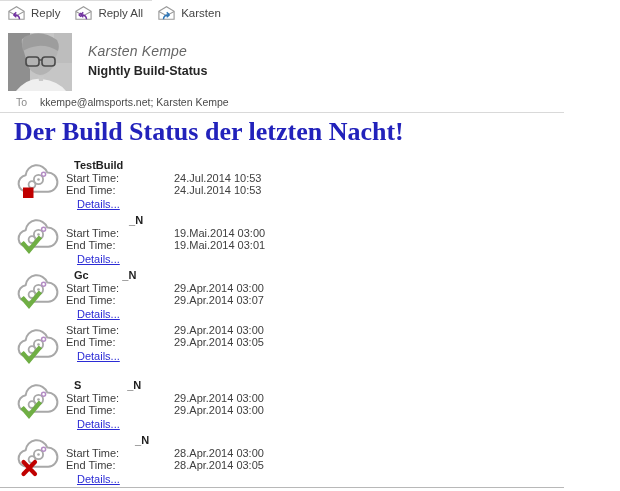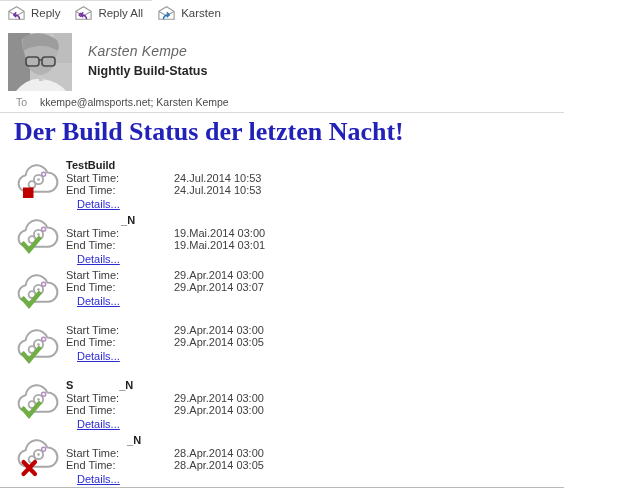--- a/index.html
+++ b/index.html
@@ -39,21 +39,21 @@
 
   
   .heading{position:absolute;top:117px;left:14px;font-family:"Liberation Serif", serif;
            font-size:26px;font-weight:bold;color:var(--heading-blue);}
 
   #build-list{position:absolute;top:157px;left:12px;width:420px;}
   .build-entry{display:flex;height:55px;}
   .build-icon{width:48px;height:50px;flex:0 0 48px;margin-right:6px;}
   .build-icon svg{display:block;}
   .build-text{padding-top:2px;font-size:11px;color:#3c3c3c;line-height:12.4px;}
-  .build-name{font-weight:bold;color:#1f1f1f;white-space:pre;height:13px;}
+  .build-name{font-weight:bold;color:#1f1f1f;white-space:pre;height:13px;margin-left:8px;}
   .build-row{display:flex;justify-content:center;}
   .build-label{width:80px;}
   .build-value{color:#404040;margin-left:28px;}
   .details-link{color:var(--link-blue);text-decoration:underline;display:inline-block;margin-top:1px;padding-left:11px;}
 
   .bottom-line{position:absolute;top:487px;left:0;width:620px;height:1px;background:#b8b8b8;}
 </style>
 </head>
 <body>
 
@@ -167,21 +167,21 @@
         <div class="build-icon">
           <svg width="48" height="50" viewBox="0 0 48 48">
             <path d="M36.2 33.8 H14.9 a8.3 8.3 0 0 1 -1.3 -16.5 a11.2 11.2 0 0 1 21.6 -2.9 a8.6 8.6 0 0 1 1 19.4 z" fill="#fff" stroke="#a8a8a8" stroke-width="2" stroke-linejoin="round"></path>
             <circle cx="26.5" cy="21.5" r="4.6" fill="none" stroke="#a8a8a8" stroke-width="1.8"></circle>
             <circle cx="26.5" cy="21.5" r="1.3" fill="#a8a8a8"></circle>
             <circle cx="20" cy="26.6" r="3.4" fill="none" stroke="#a8a8a8" stroke-width="1.8"></circle>
             <circle cx="31.6" cy="16.3" r="2" fill="none" stroke="#b38cc4" stroke-width="1.5"></circle>
             <path d="M11.5 31 l5.5 6.5 L27 25.5" fill="none" stroke="#6fae44" stroke-width="4.4" stroke-linecap="square"></path>
           </svg>
         </div>
-        <div class="build-text"><div class="build-row">
+        <div class="build-text"><div class="build-name">Gc           _N</div><div class="build-row">
             <span class="build-label">Start Time:</span>
             <span class="build-value">29.Apr.2014 03:00</span>
           </div><div class="build-row">
             <span class="build-label">End Time:</span>
             <span class="build-value">29.Apr.2014 03:07</span>
           </div><a class="details-link" href="#">Details...</a></div>
       </div>
       <div class="build-entry">
         <div class="build-icon">
           <svg width="48" height="50" viewBox="0 0 48 48">

